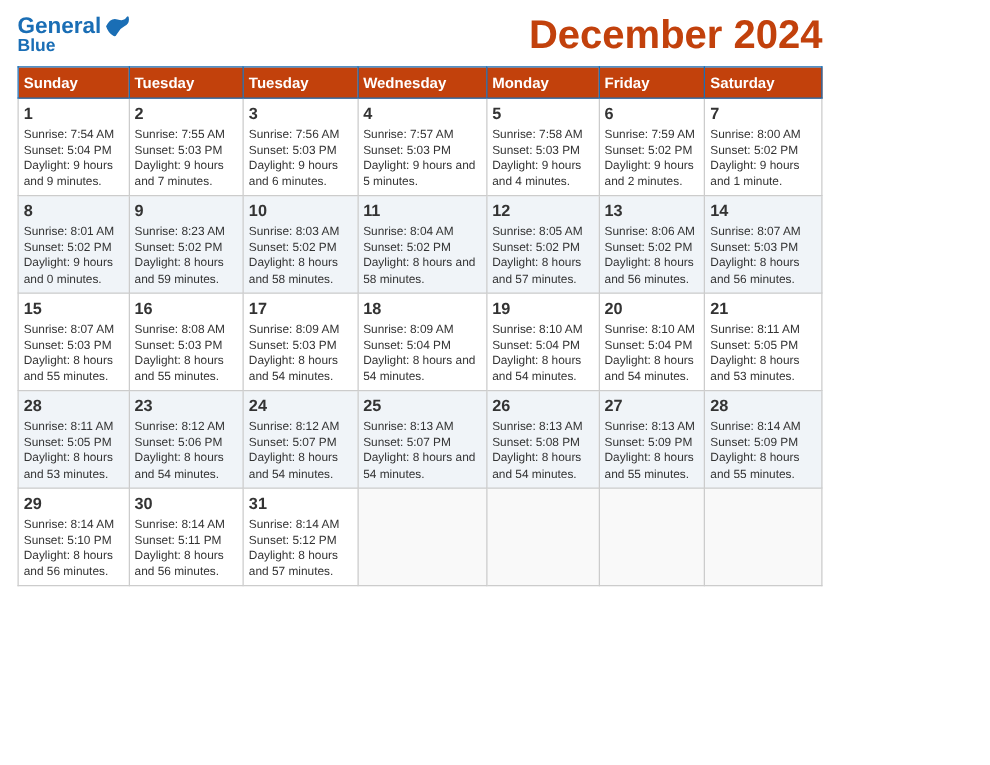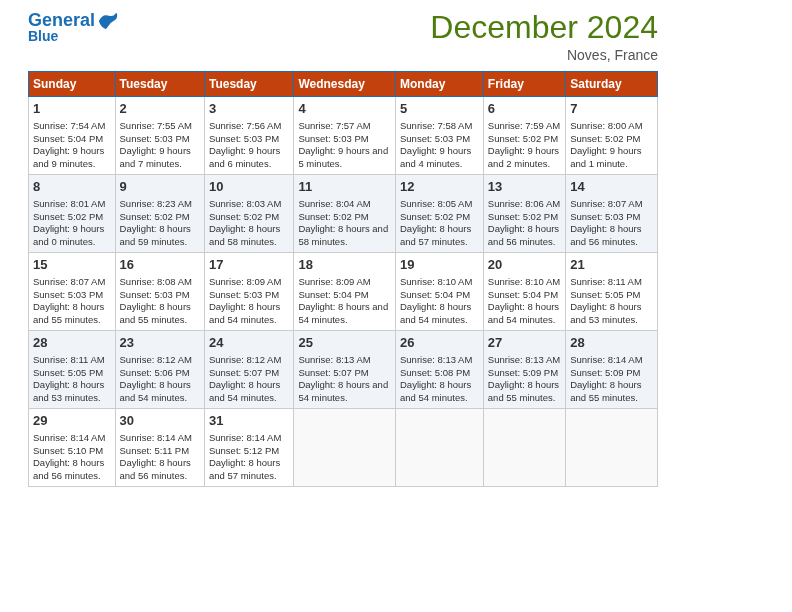--- a/index.html
+++ b/index.html
@@ -5,21 +5,21 @@
     * { margin: 0; padding: 0; box-sizing: border-box; }
     body {
       font-family: Arial, sans-serif;
       background: #fff;
       width: 792px;
       height: 612px;
       overflow: hidden;
     }
     .container {
       width: 672px;
-      padding: 10px 14px 10px 28px;
+      padding: 10px 14px 10px 14px;
     }
     .header {
       display: flex;
       justify-content: space-between;
       align-items: flex-start;
       margin-bottom: 8px;
     }
     .logo {
       display: flex;
       align-items: center;
@@ -36,22 +36,22 @@
     .logo-icon {
       width: 22px;
       height: 22px;
       margin-left: 2px;
     }
     .title-block {
       text-align: right;
     }
     .month-title {
       font-size: 32px;
-      font-weight: normal;
-      color: #4d7c0f;
+      font-weight: bold;
+      color: #c2410c;
       line-height: 1.1;
     }
     .location {
       font-size: 14px;
       color: #555;
       margin-top: 2px;
     }
     table {
       width: 100%;
       border-collapse: collapse;
@@ -103,21 +103,20 @@
           <span class="logo-text"><span>General</span></span>
           <svg class="logo-icon" viewBox="0 0 24 24" fill="#1a6eb5">
             <path d="M2 12 Q6 4 12 6 Q18 8 20 4 Q22 2 22 6 Q22 10 18 12 Q14 14 12 18 Q10 22 8 20 Q4 18 2 12Z"></path>
           </svg>
         </div>
         <div style="font-size:14px;font-weight:bold;color:#1a6eb5;margin-top:-4px;">Blue</div>
       </div>
     </div>
     <div class="title-block">
       <div class="month-title">December 2024</div>
-      <div class="location">Noves, France</div>
     </div>
   </div>
 
   <table>
     <thead>
       <tr>
         <th>Sunday</th>
         <th>Tuesday</th>
         <th>Tuesday</th>
         <th>Wednesday</th>

